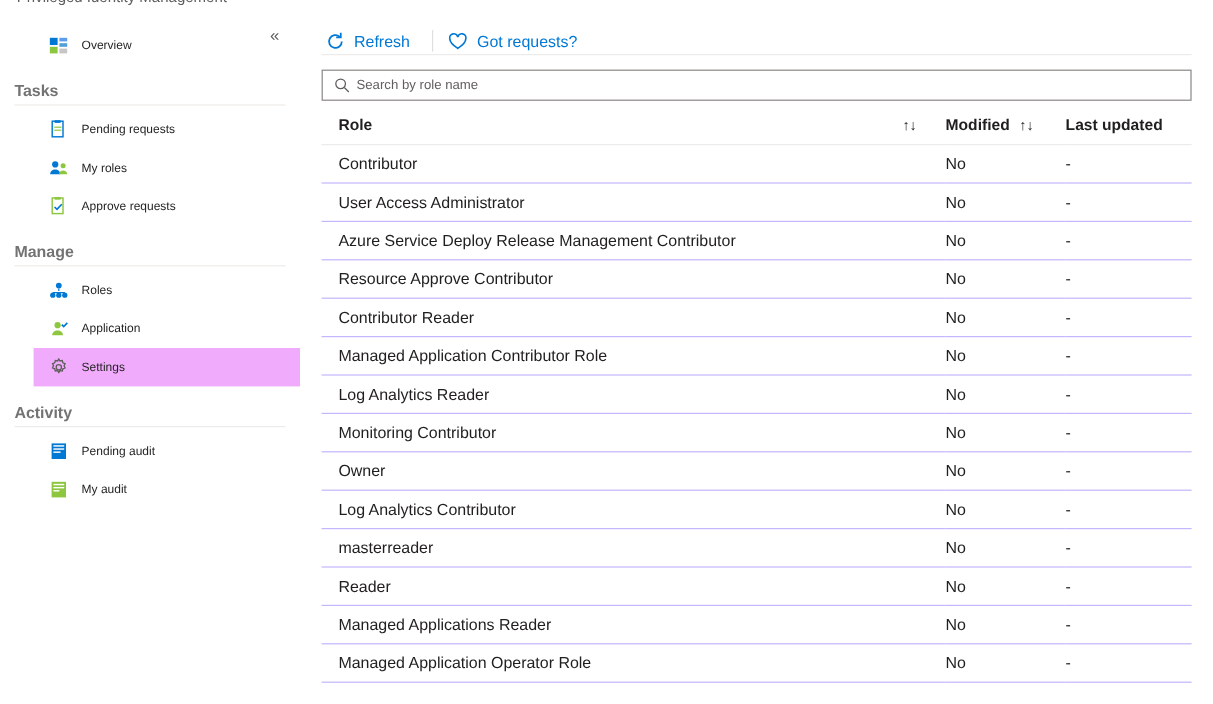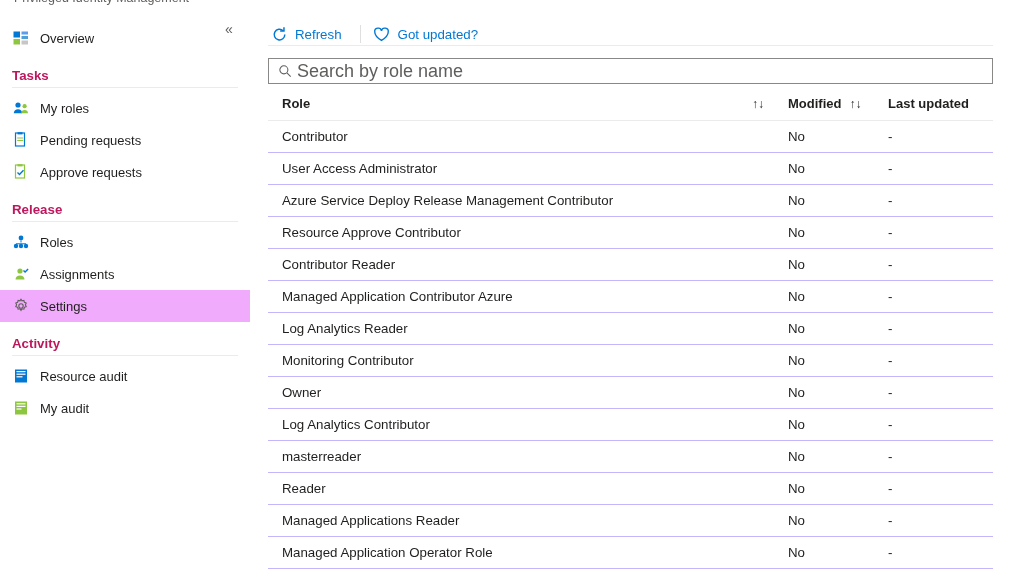--- a/index.html
+++ b/index.html
@@ -58,40 +58,41 @@
     font-size: 14px;
     cursor: pointer;
     user-select: none;
   }
   .nav-item {
     display: flex;
     align-items: center;
     height: 32px;
     padding-left: 12px;
     cursor: pointer;
-    font-size: 13px;
+    font-size: 10px;
     color: #201f1e;
     box-sizing: border-box;
+    margin-left: 28px;
   }
   .nav-item.selected { background: #f0abfc; }
   .nav-item .ic {
     width: 18px;
     height: 18px;
     margin-right: 10px;
     display: inline-flex;
     align-items: center;
     justify-content: center;
     flex: none;
   }
   .nav-label { white-space: nowrap; }
 
   .section-head {
     font-size: 13.3px;
     font-weight: bold;
-    color: #be185d;
+    color: #737373;
     padding: 0 12px 4px 12px;
     margin-top: 14px;
   }
   .section-rule {
     height: 1px;
     background: #edebe9;
     margin: 0 12px 4px 12px;
   }
   .overview-wrap { margin-top: 16px; }
 
@@ -157,21 +158,21 @@
     display: inline-flex;
     align-items: center;
     justify-content: center;
     flex: none;
   }
   .search-input {
     border: none;
     outline: none;
     flex: 1;
     font-family: "Liberation Sans", sans-serif;
-    font-size: 18px;
+    font-size: 11px;
     color: #201f1e;
     background: transparent;
     padding: 0;
   }
   .search-input::placeholder { color: #605e5c; }
 
   
   .table-wrap {
     margin: 12px 18px 0 0;
   }
@@ -245,53 +246,53 @@
         <span class="nav-label">Overview</span>
       </div>
     </div>
 
     <div class="section-head">Tasks</div>
     <div class="section-rule"></div>
 
     <div class="nav-item">
       <span class="ic">
         <svg width="16" height="16" viewBox="0 0 16 16">
+          <rect x="2.5" y="1" width="9" height="13" fill="#ffffff" stroke="#0078d4" stroke-width="1.2"></rect>
+          <rect x="4.5" y="0.2" width="5" height="2.2" fill="#0078d4"></rect>
+          <rect x="4.2" y="5.5" width="6" height="1" fill="#8dc63f"></rect>
+          <rect x="4.2" y="8" width="6" height="1" fill="#8dc63f"></rect>
+        </svg>
+      </span>
+      <span class="nav-label">Pending requests</span>
+    </div>
+
+    <div class="nav-item">
+      <span class="ic">
+        <svg width="16" height="16" viewBox="0 0 16 16">
           <circle cx="5" cy="5" r="2.6" fill="#0078d4"></circle>
           <path d="M0.8 13.2c0-2.4 1.9-3.9 4.2-3.9s4.2 1.5 4.2 3.9z" fill="#0078d4"></path>
           <circle cx="11.6" cy="6.2" r="2.1" fill="#8dc63f"></circle>
           <path d="M8.2 13.2c0-2 1.5-3.2 3.4-3.2s3.4 1.2 3.4 3.2z" fill="#8dc63f"></path>
         </svg>
       </span>
       <span class="nav-label">My roles</span>
     </div>
 
     <div class="nav-item">
       <span class="ic">
         <svg width="16" height="16" viewBox="0 0 16 16">
-          <rect x="2.5" y="1" width="9" height="13" fill="#ffffff" stroke="#0078d4" stroke-width="1.2"></rect>
-          <rect x="4.5" y="0.2" width="5" height="2.2" fill="#0078d4"></rect>
-          <rect x="4.2" y="5.5" width="6" height="1" fill="#8dc63f"></rect>
-          <rect x="4.2" y="8" width="6" height="1" fill="#8dc63f"></rect>
-        </svg>
-      </span>
-      <span class="nav-label">Pending requests</span>
-    </div>
-
-    <div class="nav-item">
-      <span class="ic">
-        <svg width="16" height="16" viewBox="0 0 16 16">
           <rect x="2.5" y="1" width="9" height="13" fill="#ffffff" stroke="#8dc63f" stroke-width="1.2"></rect>
           <rect x="4.5" y="0.2" width="5" height="2.2" fill="#8dc63f"></rect>
           <path d="M4.5 8.5l2 2 4-4.3" fill="none" stroke="#0078d4" stroke-width="1.4"></path>
         </svg>
       </span>
       <span class="nav-label">Approve requests</span>
     </div>
 
-    <div class="section-head">Release</div>
+    <div class="section-head">Manage</div>
     <div class="section-rule"></div>
 
     <div class="nav-item">
       <span class="ic">
         <svg width="16" height="16" viewBox="0 0 16 16">
           <circle cx="8" cy="4" r="2.4" fill="#0078d4"></circle>
           <circle cx="3" cy="12" r="2.2" fill="#0078d4"></circle>
           <circle cx="8" cy="12" r="2.2" fill="#0078d4"></circle>
           <circle cx="13" cy="12" r="2.2" fill="#0078d4"></circle>
           <path d="M8 6.5v2M3 9.8h10" stroke="#0078d4" stroke-width="1"></path>
@@ -301,21 +302,21 @@
     </div>
 
     <div class="nav-item">
       <span class="ic">
         <svg width="16" height="16" viewBox="0 0 16 16">
           <circle cx="7" cy="5" r="2.6" fill="#8dc63f"></circle>
           <path d="M2.5 13.4c0-2.5 2-4 4.5-4s4.5 1.5 4.5 4z" fill="#8dc63f"></path>
           <path d="M10.5 4.5l1.6 1.6 3-3" fill="none" stroke="#0078d4" stroke-width="1.4"></path>
         </svg>
       </span>
-      <span class="nav-label">Assignments</span>
+      <span class="nav-label">Application</span>
     </div>
 
     <div class="nav-item selected">
       <span class="ic">
         <svg width="16" height="16" viewBox="0 0 16 16">
           <path d="M8 1.2l1 1.6 1.9-.4.5 1.9 1.8.7-.8 1.8.8 1.8-1.8.7-.5 1.9-1.9-.4-1 1.6-1-1.6-1.9.4-.5-1.9-1.8-.7.8-1.8-.8-1.8 1.8-.7.5-1.9 1.9.4z" fill="none" stroke="#605e5c" stroke-width="1.1"></path>
           <circle cx="8" cy="8" r="2.2" fill="none" stroke="#605e5c" stroke-width="1.1"></circle>
         </svg>
       </span>
       <span class="nav-label">Settings</span>
@@ -326,21 +327,21 @@
 
     <div class="nav-item">
       <span class="ic">
         <svg width="16" height="16" viewBox="0 0 16 16">
           <rect x="2" y="1.5" width="12" height="13" fill="#0078d4"></rect>
           <rect x="3.5" y="3" width="9" height="1.2" fill="#ffffff"></rect>
           <rect x="3.5" y="5.6" width="9" height="1.2" fill="#ffffff"></rect>
           <rect x="3.5" y="8.2" width="6" height="1.2" fill="#ffffff"></rect>
         </svg>
       </span>
-      <span class="nav-label">Resource audit</span>
+      <span class="nav-label">Pending audit</span>
     </div>
 
     <div class="nav-item">
       <span class="ic">
         <svg width="16" height="16" viewBox="0 0 16 16">
           <rect x="2" y="1.5" width="12" height="13" fill="#8dc63f"></rect>
           <rect x="3.5" y="3.2" width="9" height="1.2" fill="#ffffff"></rect>
           <rect x="3.5" y="5.8" width="9" height="1.2" fill="#ffffff"></rect>
           <rect x="3.5" y="8.4" width="5" height="1.2" fill="#ffffff"></rect>
         </svg>
@@ -363,21 +364,21 @@
       </div>
 
       <div class="cmd-sep"></div>
 
       <div class="cmd">
         <span class="ic">
           <svg width="17" height="17" viewBox="0 0 16 16">
             <path d="M8 13.5S1.7 9.6 1.7 5.8A3.2 3.2 0 0 1 8 4.6a3.2 3.2 0 0 1 6.3 1.2c0 3.8-6.3 7.7-6.3 7.7z" fill="none" stroke="#0078d4" stroke-width="1.3"></path>
           </svg>
         </span>
-        <span>Got updated?</span>
+        <span>Got requests?</span>
       </div>
     </div>
 
     <div class="cmdbar-rule"></div>
 
     <div class="search-row">
       <span class="ic">
         <svg width="14" height="14" viewBox="0 0 16 16">
           <circle cx="6.7" cy="6.7" r="4.6" fill="none" stroke="#605e5c" stroke-width="1.2"></circle>
           <path d="M10.2 10.2L14.5 14.5" stroke="#605e5c" stroke-width="1.2"></path>
@@ -429,21 +430,21 @@
               <td class="col-role">Resource Approve Contributor</td>
               <td class="col-modified">No</td>
               <td class="col-updated">-</td>
             </tr>
             <tr class="row">
               <td class="col-role">Contributor Reader</td>
               <td class="col-modified">No</td>
               <td class="col-updated">-</td>
             </tr>
             <tr class="row">
-              <td class="col-role">Managed Application Contributor Azure</td>
+              <td class="col-role">Managed Application Contributor Role</td>
               <td class="col-modified">No</td>
               <td class="col-updated">-</td>
             </tr>
             <tr class="row">
               <td class="col-role">Log Analytics Reader</td>
               <td class="col-modified">No</td>
               <td class="col-updated">-</td>
             </tr>
             <tr class="row">
               <td class="col-role">Monitoring Contributor</td>

